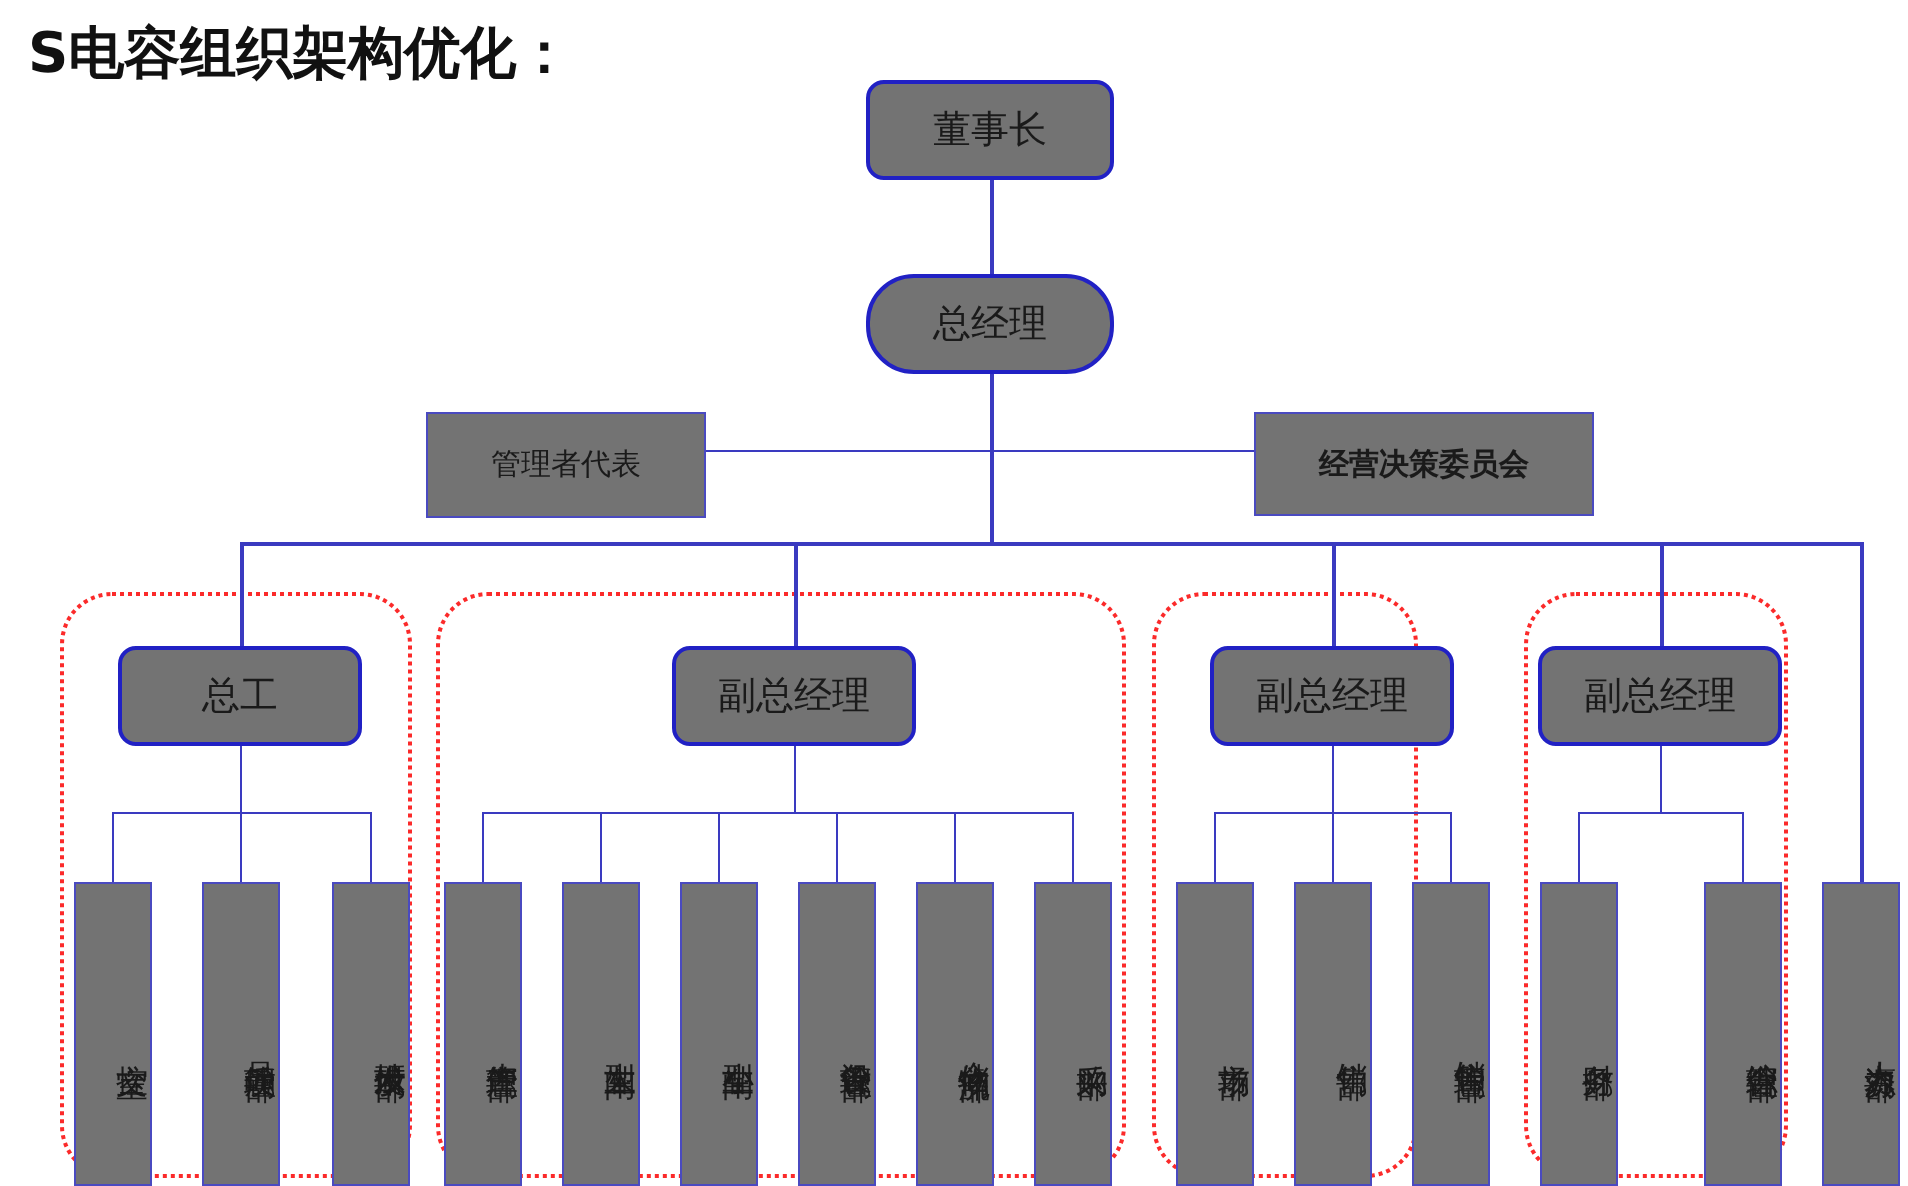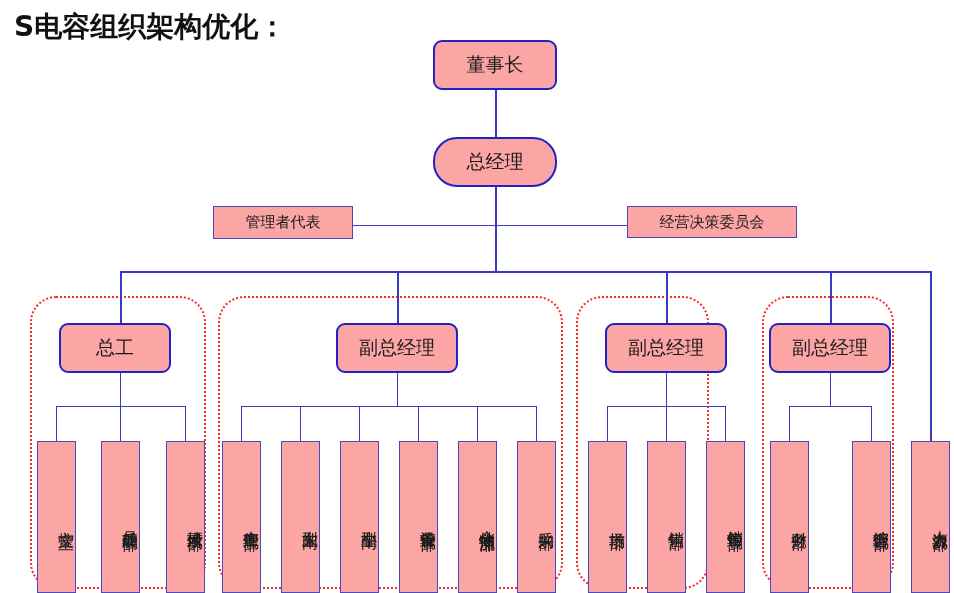--- a/index.html
+++ b/index.html
@@ -24,21 +24,21 @@
     font-size: 28px;
     font-weight: bold;
     color: #111111;
     letter-spacing: 0px;
     white-space: nowrap;
   }
   
   .node {
     position: absolute;
     box-sizing: border-box;
-    background: #fca5a5;
+    background: #737373;
     display: flex;
     align-items: center;
     justify-content: center;
     color: #1a1a1a;
     z-index: 4;
   }
   .node.rounded {
     border: 2.4px solid #2121c4;
     border-radius: 9px;
     font-size: 19px;
@@ -94,40 +94,40 @@
   <div class="title">S电容组织架构优化：</div>
 
   <div class="node rounded" style="left:433px; top:40px; width:124px; height:50px;">董事长</div>
 
   <div class="vline thick" style="left:495px; top:90px; height:47px;"></div>
 
   <div class="node rounded" style="left:433px; top:137px; width:124px; height:50px;border-radius:24px;">总经理</div>
 
   <div class="vline thick" style="left:495px; top:187px; height:85px;"></div>
 
-  <div class="node plain" style="left:213px; top:206px; width:140px; height:33px;">管理者代表</div>
-  <div class="node plain" style="left:627px; top:206px; width:170px; height:32px;">经营决策委员会</div>
+  <div class="node plain" style="left:213px; top:206px; width:140px; height:53px;">管理者代表</div>
+  <div class="node plain" style="left:627px; top:206px; width:170px; height:52px;font-weight:bold;">经营决策委员会</div>
 
   <div class="hline" style="left:353px; top:225px; width:142px;"></div>
   <div class="hline" style="left:495px; top:225px; width:132px;"></div>
 
   <div class="hline thick" style="left:120px; top:271px; width:811px;"></div>
 
   <div class="vline thick" style="left:120px; top:271px; height:52px;"></div>
   <div class="vline thick" style="left:397px; top:271px; height:52px;"></div>
   <div class="vline thick" style="left:666px; top:271px; height:52px;"></div>
   <div class="vline thick" style="left:830px; top:271px; height:52px;"></div>
   <div class="vline thick" style="left:930px; top:271px; height:170px;"></div>
 
   <div class="group-frame" style="left:30px; top:296px; width:176px; height:293px;"></div>
   <div class="group-frame" style="left:218px; top:296px; width:345px; height:293px;"></div>
   <div class="group-frame" style="left:576px; top:296px; width:133px; height:293px;"></div>
   <div class="group-frame" style="left:762px; top:296px; width:132px; height:293px;"></div>
 
-  <div class="node rounded" style="left:59px; top:323px; width:112px; height:50px;">总工</div>
+  <div class="node rounded" style="left:59px; top:323px; width:122px; height:50px;">总工</div>
   <div class="node rounded" style="left:336px; top:323px; width:122px; height:50px;">副总经理</div>
   <div class="node rounded" style="left:605px; top:323px; width:122px; height:50px;">副总经理</div>
   <div class="node rounded" style="left:769px; top:323px; width:122px; height:50px;">副总经理</div>
 
   <div class="vline" style="left:120px; top:373px; height:33px;"></div>
   <div class="hline" style="left:56px; top:406px; width:129px;"></div>
   <div class="vline" style="left:56px;  top:406px; height:35px;"></div>
   <div class="vline" style="left:120px; top:406px; height:35px;"></div>
   <div class="vline" style="left:185px; top:406px; height:35px;"></div>
 

